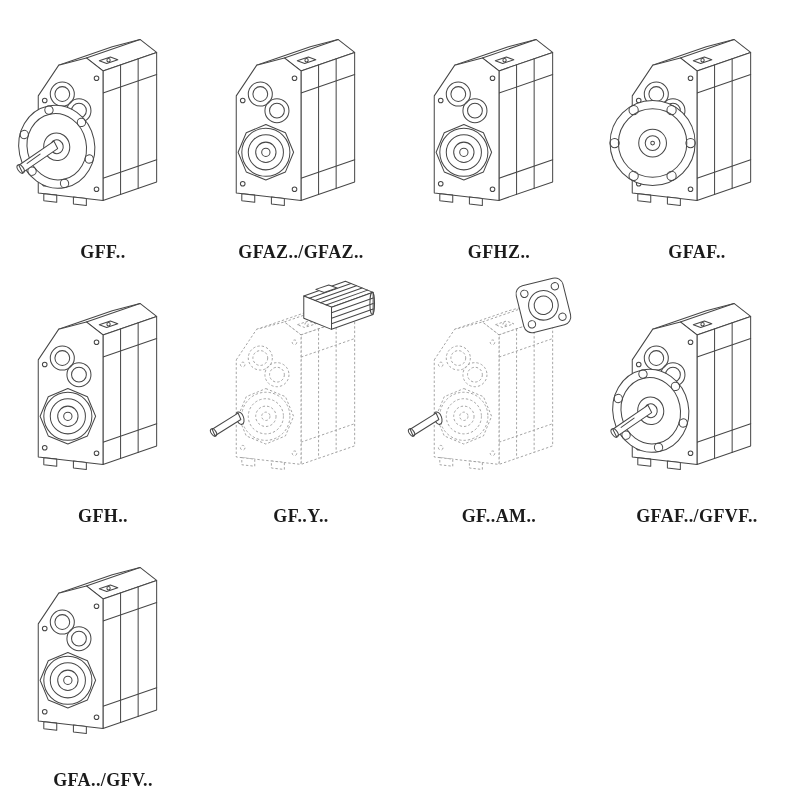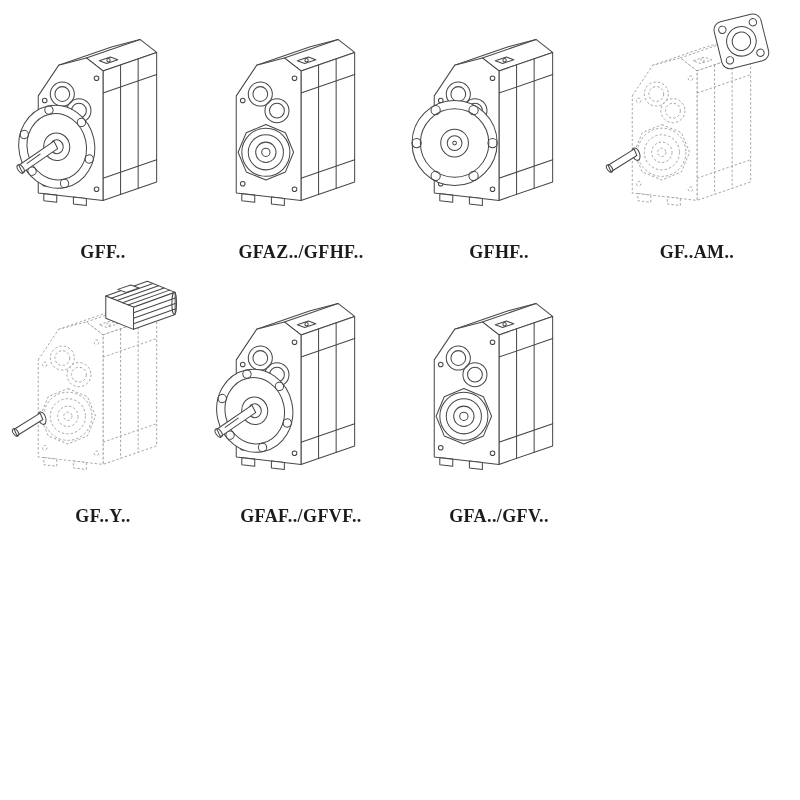--- a/index.html
+++ b/index.html
@@ -159,49 +159,63 @@
         <use href="#g-core" xlink:href="#g-core" class="solid"></use>
         <use href="#g-flange" xlink:href="#g-flange" class="solid"></use>
       </svg>
     <figcaption class="label">GFF..</figcaption>
   </figure>
     <figure class="cell">
     <svg class="drawing" viewBox="0 0 200 240" role="img">
         <use href="#g-core" xlink:href="#g-core" class="solid"></use>
         <use href="#g-bearing" xlink:href="#g-bearing" class="solid"></use>
       </svg>
-    <figcaption class="label">GFAZ../GFHF..</figcaption>
+    <figcaption class="label">GFAZ../GFAZ..</figcaption>
+  </figure>
+    <figure class="cell">
+    <svg class="drawing" viewBox="0 0 200 240" role="img">
+        <use href="#g-core" xlink:href="#g-core" class="solid"></use>
+        <use href="#g-bearing" xlink:href="#g-bearing" class="solid"></use>
+      </svg>
+    <figcaption class="label">GFHZ..</figcaption>
   </figure>
     <figure class="cell">
     <svg class="drawing" viewBox="0 0 200 240" role="img">
         <use href="#g-core" xlink:href="#g-core" class="solid"></use>
         <use href="#g-flange-front" xlink:href="#g-flange-front" class="solid"></use>
       </svg>
-    <figcaption class="label">GFHF..</figcaption>
+    <figcaption class="label">GFAF..</figcaption>
+  </figure>
+    <figure class="cell">
+    <svg class="drawing" viewBox="0 0 200 240" role="img">
+        <use href="#g-core" xlink:href="#g-core" class="solid"></use>
+        <use href="#g-bearing" xlink:href="#g-bearing" class="solid"></use>
+      </svg>
+    <figcaption class="label">GFH..</figcaption>
+  </figure>
+    <figure class="cell">
+    <svg class="drawing" viewBox="0 0 200 240" role="img">
+        <use href="#g-core" xlink:href="#g-core" class="dashed"></use>
+        <use href="#g-bearing" xlink:href="#g-bearing" class="dashed"></use>
+        <use href="#g-motor" xlink:href="#g-motor" class="solid"></use>
+        <use href="#g-shaft-left" xlink:href="#g-shaft-left" class="solid"></use>
+      </svg>
+    <figcaption class="label">GF..Y..</figcaption>
   </figure>
     <figure class="cell">
     <svg class="drawing" viewBox="0 0 200 240" role="img">
         <use href="#g-core" xlink:href="#g-core" class="dashed"></use>
         <use href="#g-bearing" xlink:href="#g-bearing" class="dashed"></use>
         <use href="#g-adapterflange" xlink:href="#g-adapterflange" class="solid"></use>
         <use href="#g-shaft-left" xlink:href="#g-shaft-left" class="solid"></use>
       </svg>
     <figcaption class="label">GF..AM..</figcaption>
   </figure>
     <figure class="cell">
     <svg class="drawing" viewBox="0 0 200 240" role="img">
-        <use href="#g-core" xlink:href="#g-core" class="dashed"></use>
-        <use href="#g-bearing" xlink:href="#g-bearing" class="dashed"></use>
-        <use href="#g-motor" xlink:href="#g-motor" class="solid"></use>
-        <use href="#g-shaft-left" xlink:href="#g-shaft-left" class="solid"></use>
-      </svg>
-    <figcaption class="label">GF..Y..</figcaption>
-  </figure>
-    <figure class="cell">
-    <svg class="drawing" viewBox="0 0 200 240" role="img">
         <use href="#g-core" xlink:href="#g-core" class="solid"></use>
         <use href="#g-flange" xlink:href="#g-flange" class="solid"></use>
       </svg>
     <figcaption class="label">GFAF../GFVF..</figcaption>
   </figure>
     <figure class="cell">
     <svg class="drawing" viewBox="0 0 200 240" role="img">
         <use href="#g-core" xlink:href="#g-core" class="solid"></use>
         <use href="#g-bearing" xlink:href="#g-bearing" class="solid"></use>
       </svg>

